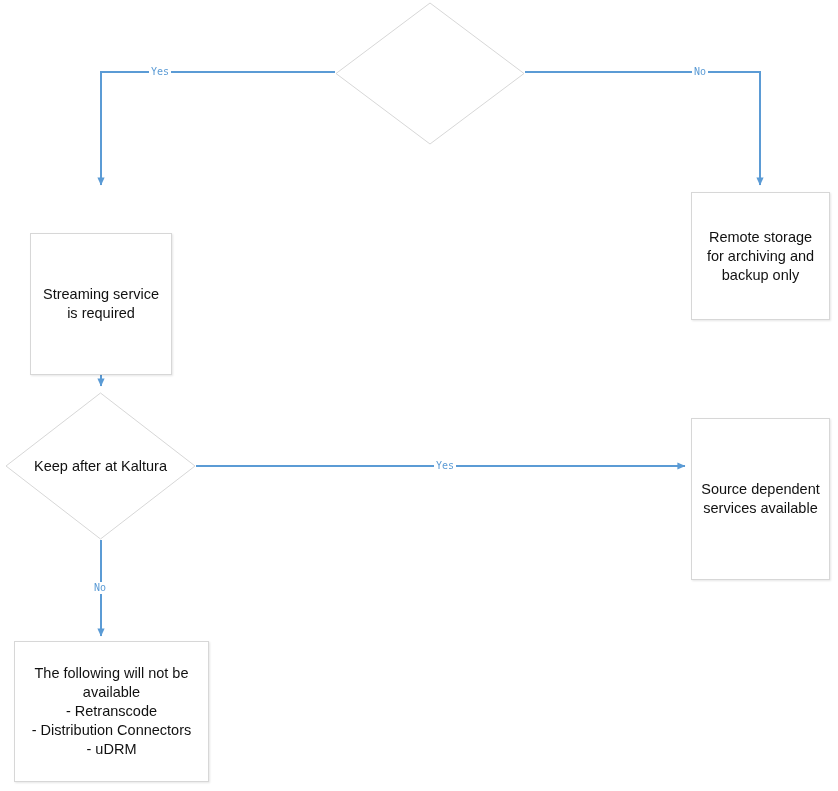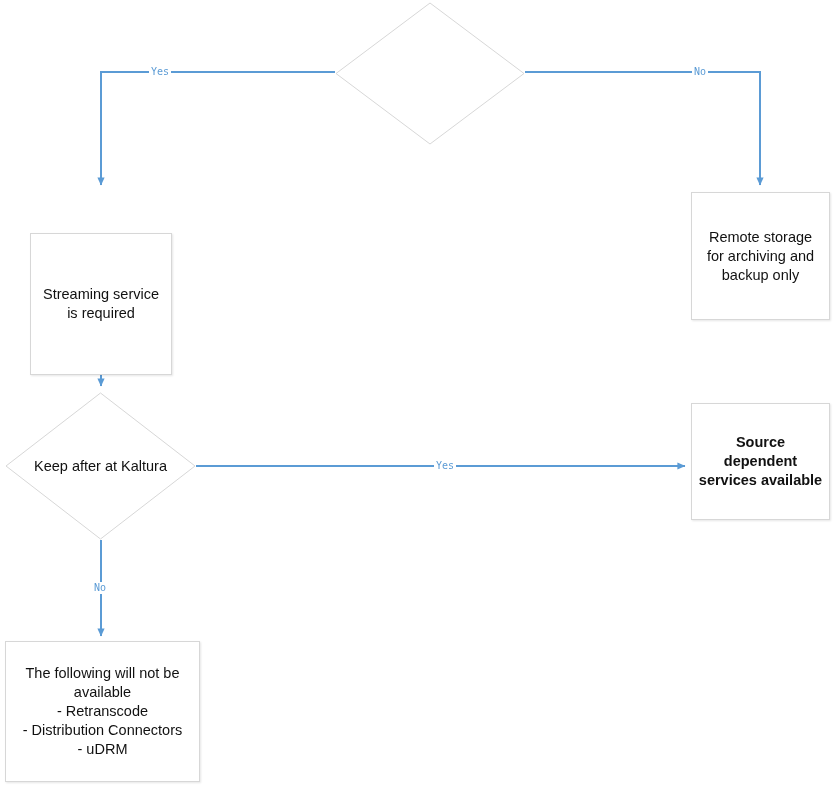--- a/index.html
+++ b/index.html
@@ -139,26 +139,26 @@
 backup only</div>
   </div>
 
   <div class="node-diamond" style="left:5px; top:392px; width:191px; height:148px;">
     <svg class="diamond-shape" viewBox="0 0 191 148" preserveAspectRatio="none">
       <polygon points="95.5,1 190,74 95.5,147 1,74" fill="#ffffff" stroke="#d7d7d7" stroke-width="1"></polygon>
     </svg>
     <div class="node-text">Keep after at Kaltura</div>
   </div>
 
-  <div class="node-box" style="left:691px; top:403px; width:139px; height:117px;font-weight:bold;">
+  <div class="node-box" style="left:691px; top:418px; width:139px; height:162px;">
     <div class="node-text">Source dependent
 services available</div>
   </div>
 
-  <div class="node-box" style="left:5px; top:641px; width:195px; height:141px;">
+  <div class="node-box" style="left:14px; top:641px; width:195px; height:141px;">
     <div class="node-text">The following will not be
 available
 - Retranscode
 - Distribution Connectors
 - uDRM</div>
   </div>
 
 </div>
 
 </body></html>

